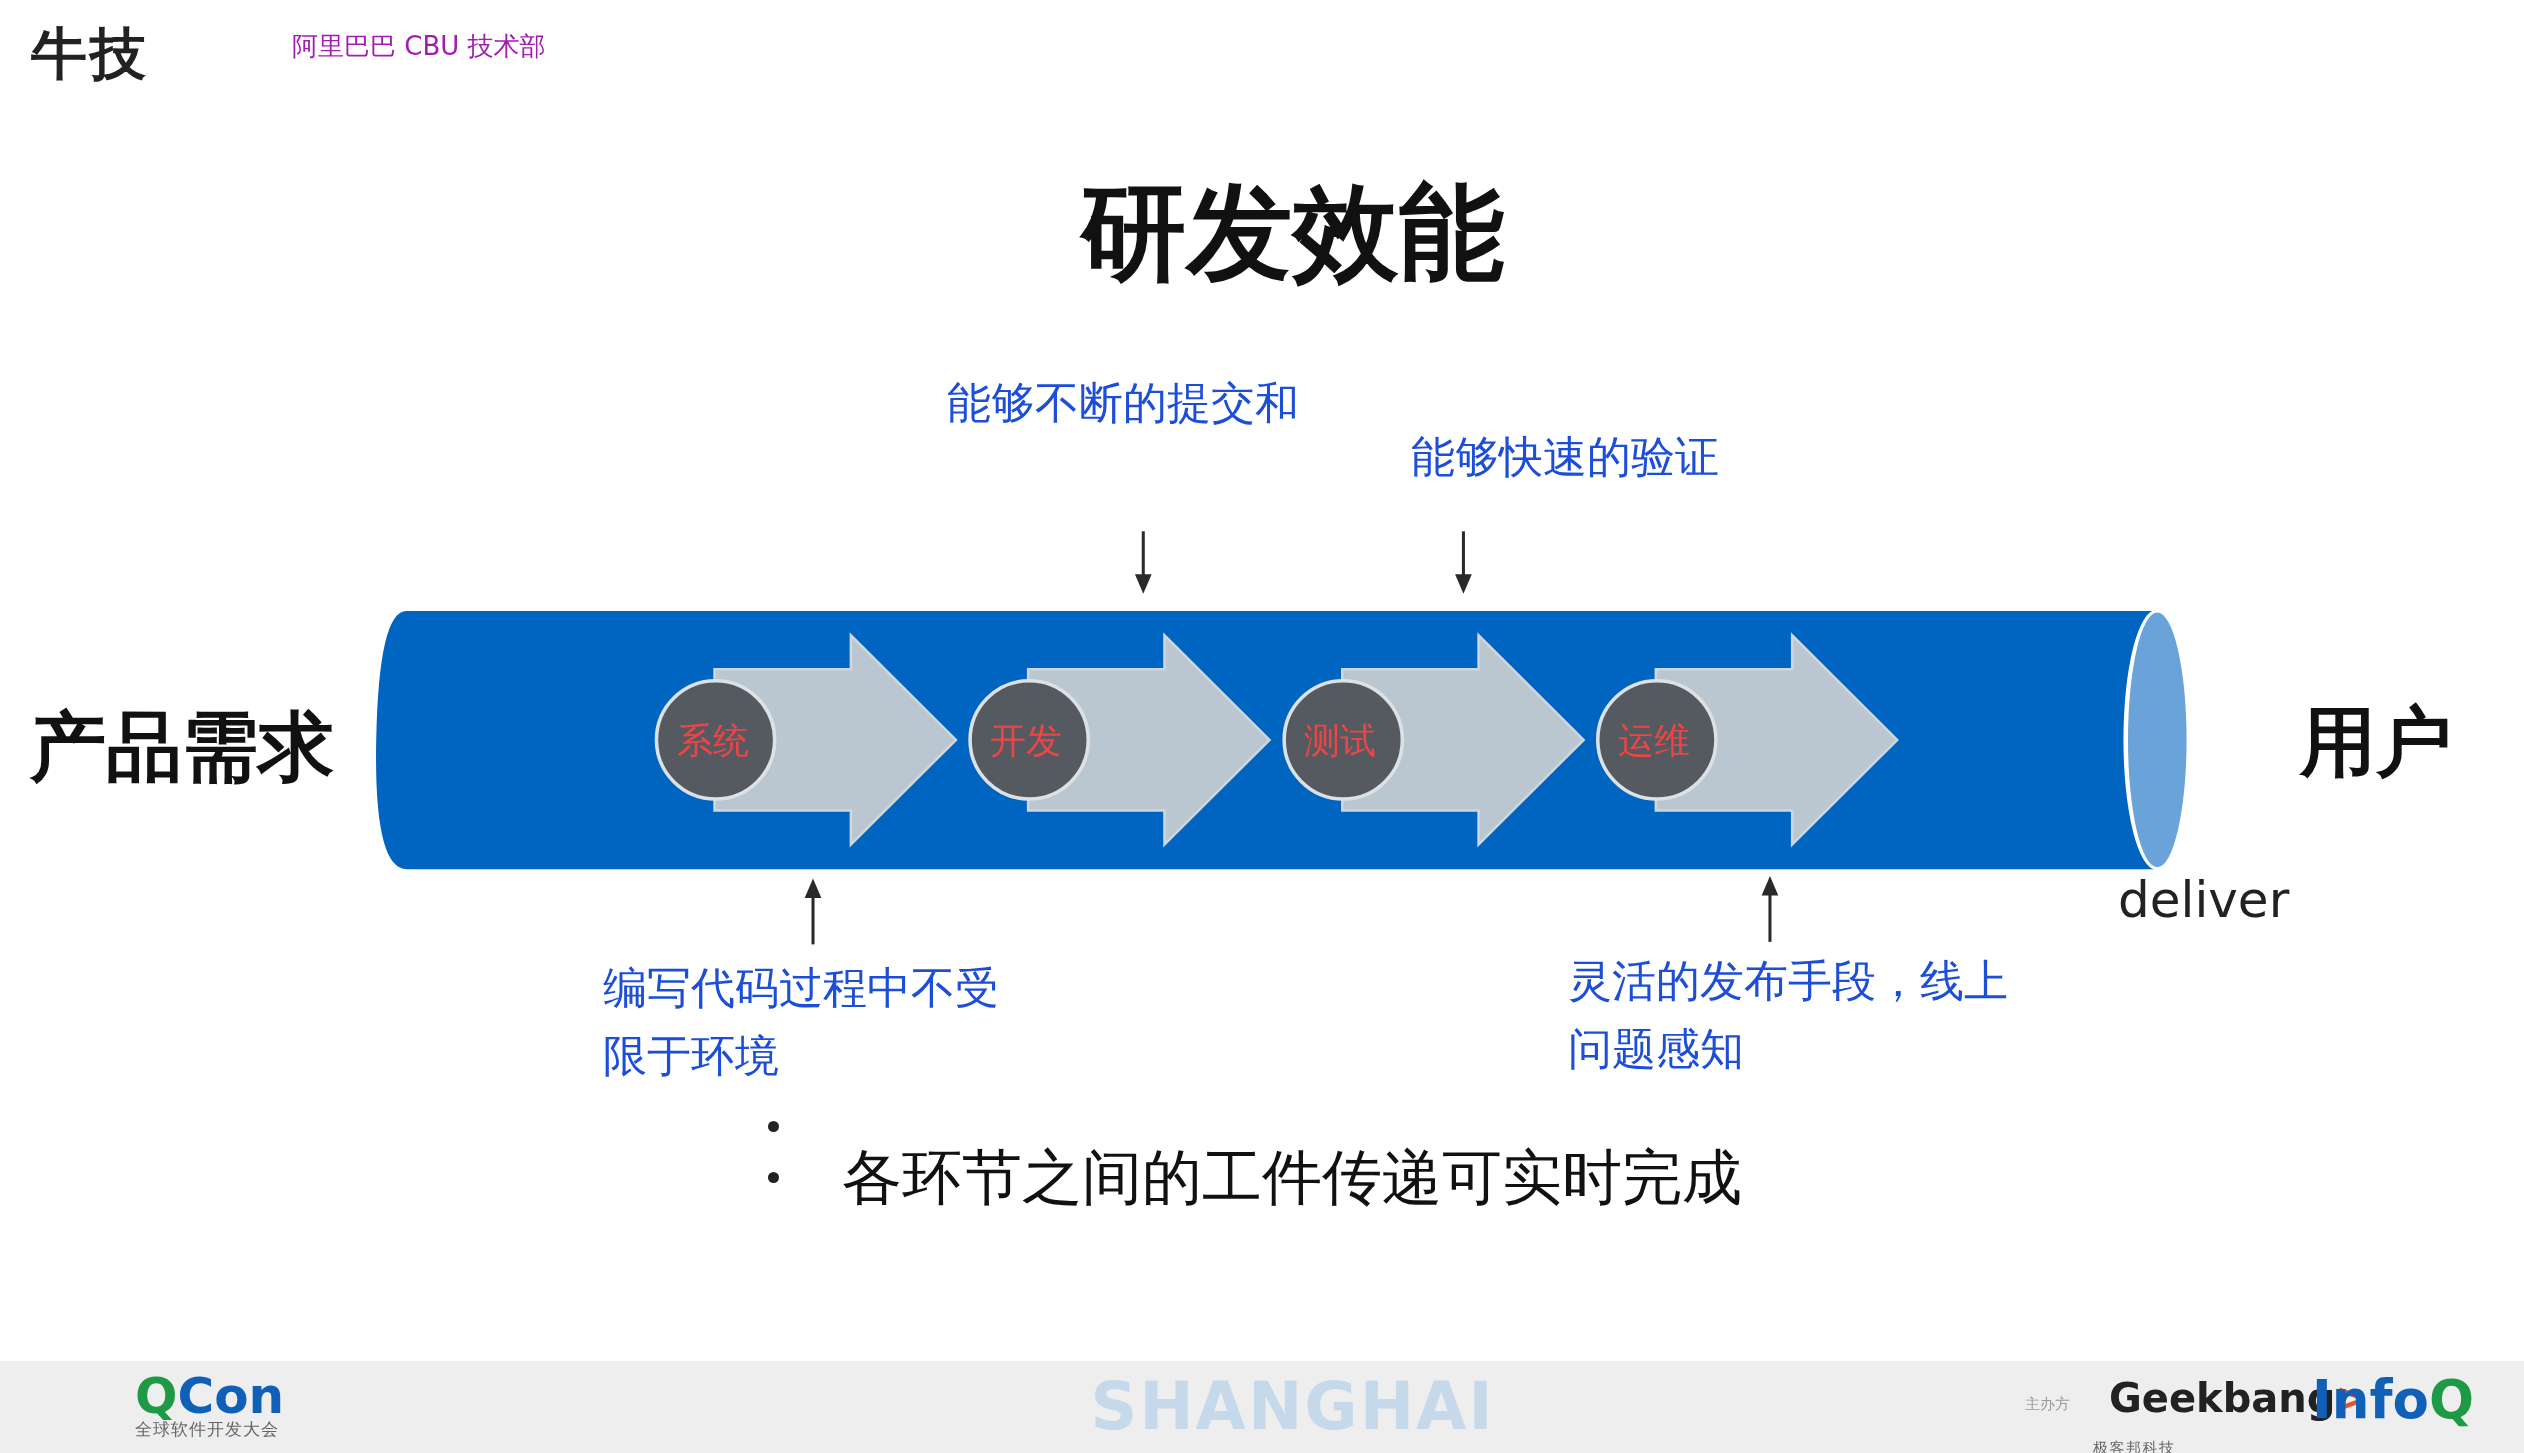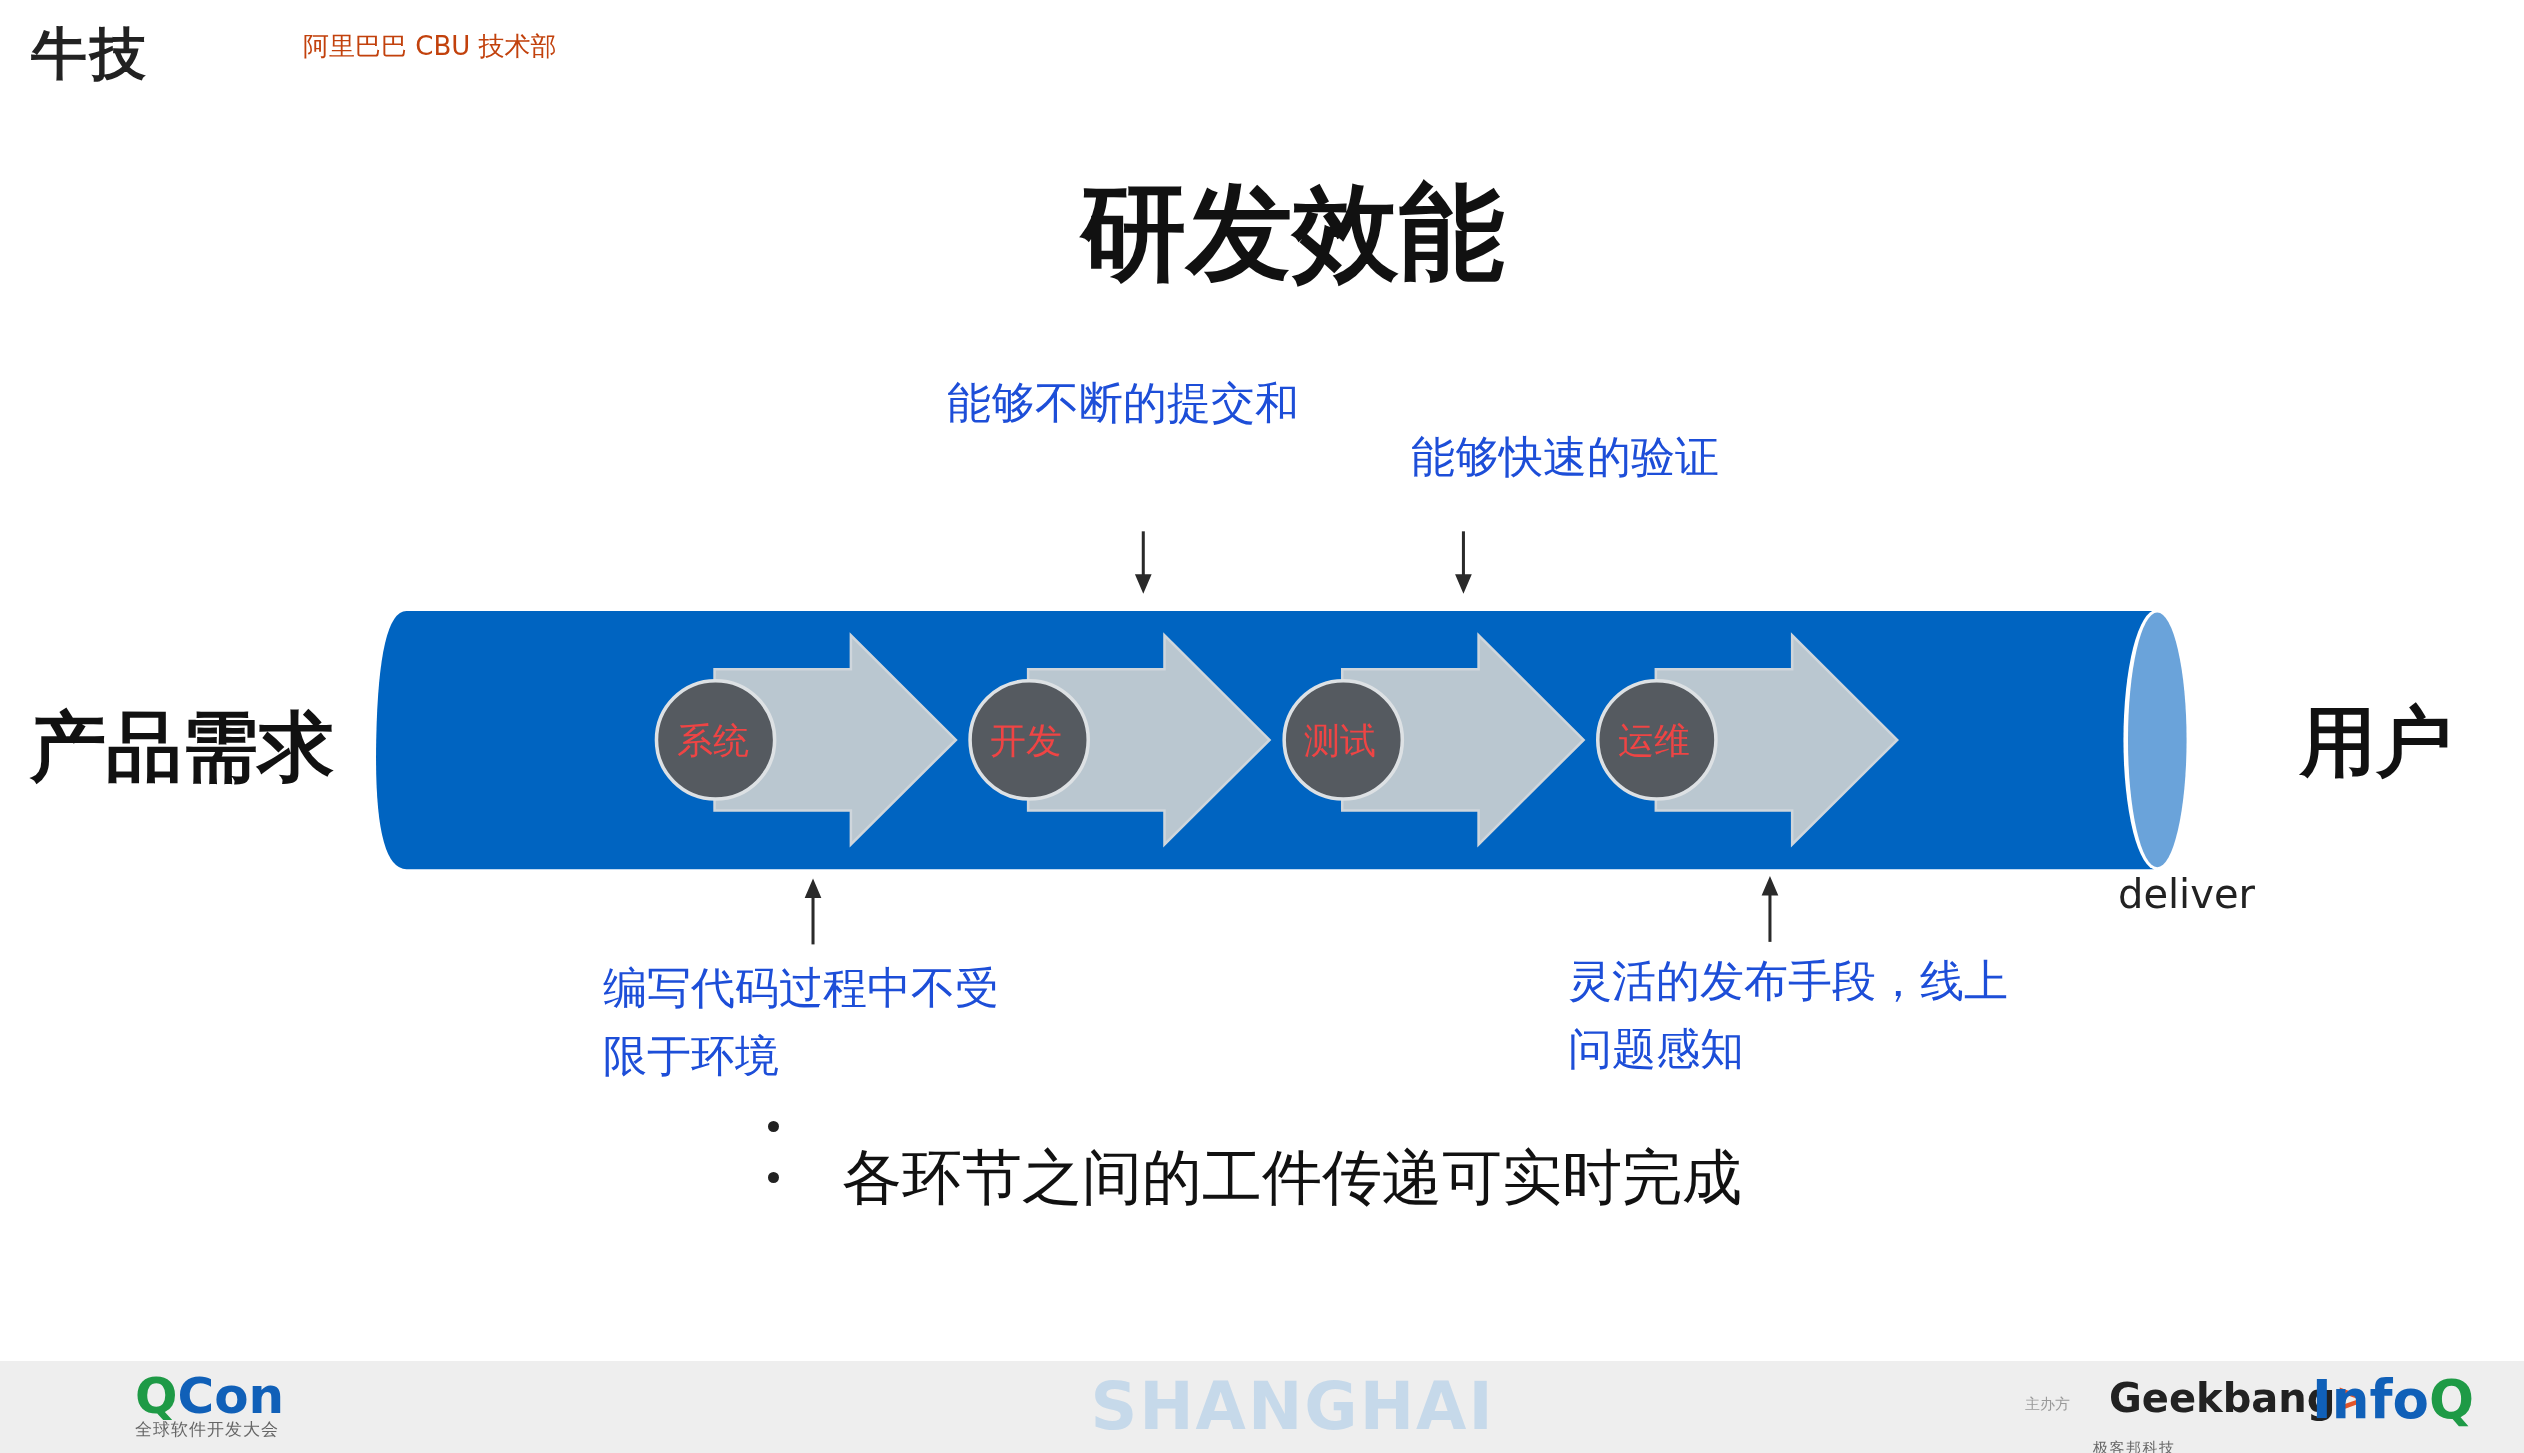--- a/index.html
+++ b/index.html
@@ -1,19 +1,19 @@
 <!DOCTYPE html>
 <html style="font-size:8px"><head>
 <meta charset="utf-8">
 <style>
   html,body{margin:0;padding:0;}
   body{width:2585px;height:1454px;position:relative;background:#ffffff;overflow:hidden;font-family:"DejaVu Sans","Liberation Sans",sans-serif;color:#1a1a1a;}
   .abs{position:absolute;}
   .logo-mark{left:31px;top:17px;font-size:56px;font-weight:bold;letter-spacing:3px;color:#222;font-family:"DejaVu Sans",sans-serif;}
-  .dept{left:303px;top:29px;font-size:26px;color:#c2410c;}
+  .dept{left:292px;top:29px;font-size:26px;color:#a21caf;}
   .title{left:0;width:2585px;top:162px;text-align:center;font-size:106px;font-weight:bold;color:#111;}
   .side-label{font-size:76px;font-weight:bold;color:#111;}
   .annot{font-size:44px;line-height:68px;color:#1d4ed8;}
   .stage-label{color:#ef4444;font-size:36px;}
   .bullets{left:768px;top:1121px;font-size:60px;line-height:90px;color:#111;}
   .bullet-row{display:flex;align-items:center;}
   .bullet-dot{width:11px;height:11px;border-radius:50%;background:#222;margin-right:63px;}
   .footer{left:0;top:1361px;width:2585px;height:93px;background:#eeeeee;}
   .qcon{left:135px;top:1371px;font-size:50px;font-weight:bold;line-height:50px;}
   .qcon-sub{left:135px;top:1418px;font-size:17px;color:#666;letter-spacing:1px;}
@@ -26,21 +26,21 @@
 </head>
 <body>
 
 <div class="abs logo-mark">牛技</div>
 <div class="abs dept">阿里巴巴 CBU 技术部</div>
 
 <div class="abs title">研发效能</div>
 
 <div class="abs side-label" style="left:30px;top:697px;">产品需求</div>
 <div class="abs side-label" style="left:2300px;top:692px;">用户</div>
-<div class="abs" style="left:2118px;top:871px;font-size:40px;color:#222;">deliver</div>
+<div class="abs" style="left:2118px;top:871px;font-size:50px;color:#222;">deliver</div>
 
 <svg class="abs" style="left:0;top:0;" width="2585" height="1454" viewBox="0 0 5119 2879">
 
   <path d="M 805 1210 L 4265 1210 L 4265 1721 L 805 1721 Q 740 1721 745 1465 Q 750 1210 805 1210 Z" fill="#0064c1"></path>
 
   <ellipse cx="4270" cy="1465" rx="65" ry="257" fill="#ffffff"></ellipse>
   <ellipse cx="4272" cy="1465" rx="58" ry="252" fill="#6aa3da"></ellipse>
 
   <g fill="#bac7d0" stroke="#cfd6dc" stroke-width="5">
     <path d="M 1415 1325 L 1685 1325 L 1685 1258 L 1893 1465 L 1685 1672 L 1685 1605 L 1415 1605 Z"></path>

